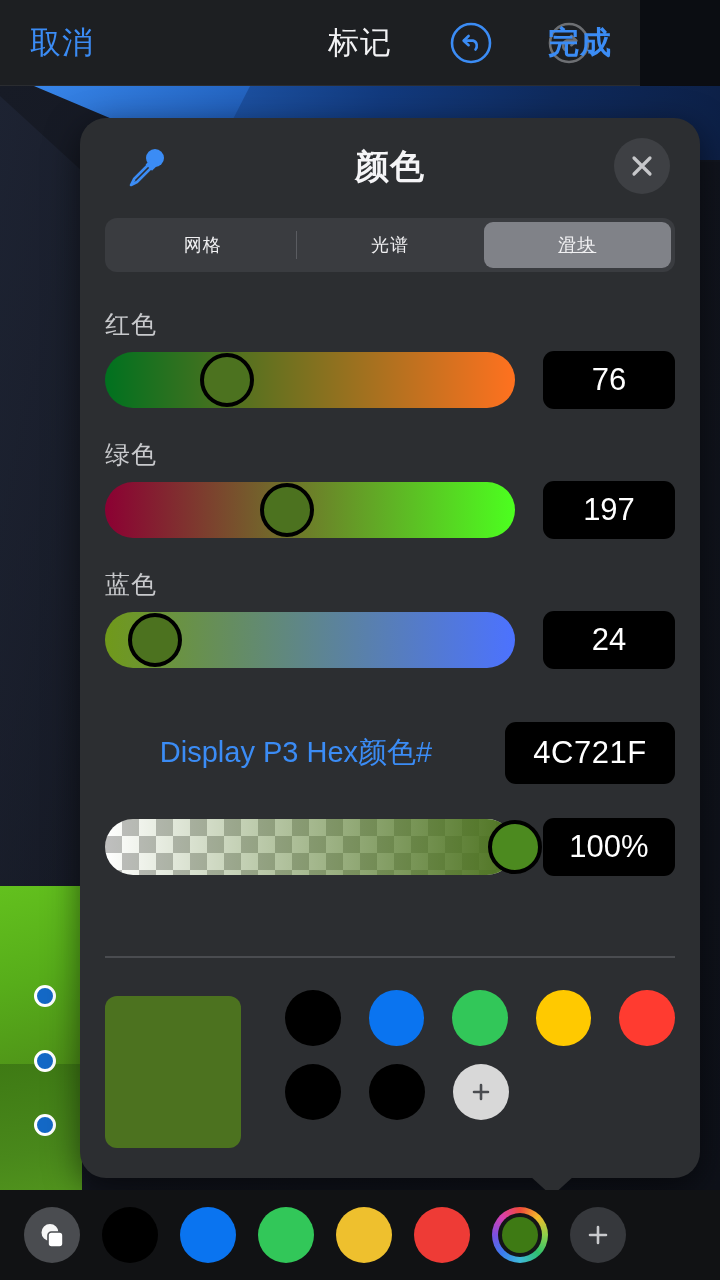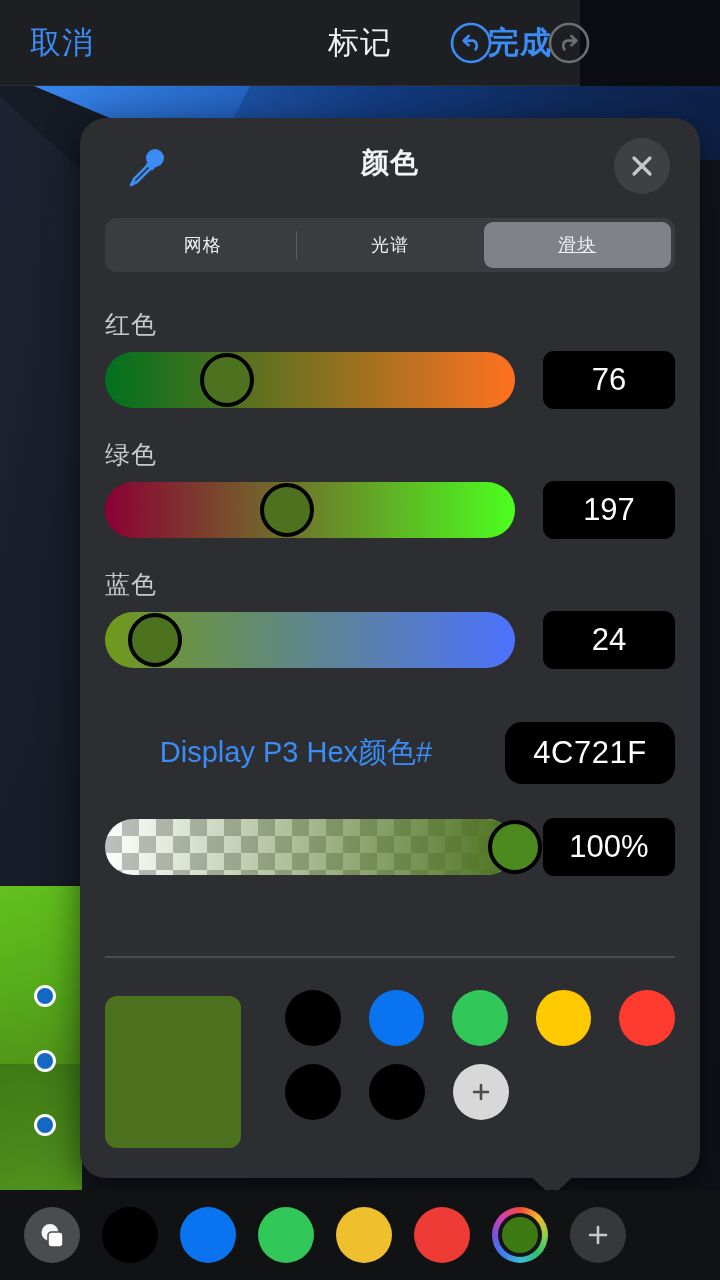--- a/index.html
+++ b/index.html
@@ -51,21 +51,21 @@
     position: absolute; left: 0; top: 178px; right: 0; bottom: 0;
     background: linear-gradient(170deg,#3e7a14 0%, #49881b 60%, #54981e 100%);
   }
   .handle {
     position: absolute; width: 22px; height: 22px; border-radius: 50%;
     background: #1469c7; border: 3px solid #ffffff; transform: translate(-50%,-50%);
   }
 
   
   .topbar {
-    position: absolute; left: 0; top: 0; width: 580px; height: 86px;
+    position: absolute; left: 0; top: 0; width: 640px; height: 86px;
     background: #1d1f22;
     border-bottom: 1px solid #2a2c30;
     display: flex; align-items: center;
   }
   .tb-cancel {
     position: absolute; left: 30px; top: 50%; transform: translateY(-50%);
     color: #3b8cf5; font-size: 31px; letter-spacing: 1px;
   }
   .tb-title {
     position: absolute; left: 328px; top: 50%; transform: translateY(-50%);
@@ -89,21 +89,21 @@
   .pop-arrow {
     position: absolute; left: 450px; bottom: -18px; width: 44px; height: 20px;
     background: #2c2e31;
     clip-path: polygon(0 0, 44px 0, 22px 20px);
   }
 
   .pop-head { position: relative; height: 100px; }
   .eyedropper { position: absolute; left: 42px; top: 26px; width: 48px; height: 48px; }
   .pop-title {
     position: absolute; left: 0; right: 0; top: 26px; text-align: center;
-    color: #f4f4f6; font-size: 28px; font-weight: bold; letter-spacing: 1px;
+    color: #f4f4f6; font-size: 34px; font-weight: bold; letter-spacing: 1px;
   }
   .close-btn {
     position: absolute; right: 30px; top: 20px; width: 56px; height: 56px;
     border-radius: 50%; background: #3e4044;
     display: flex; align-items: center; justify-content: center;
   }
 
   
   .seg {
     position: absolute; left: 25px; top: 100px; width: 570px; height: 54px;
@@ -146,21 +146,21 @@
   
   .hex-row {
     position: absolute; left: 25px; top: 604px; width: 570px; height: 62px;
     display: flex; align-items: center;
   }
   .hex-label {
     flex: 1; text-align: center; color: #3b8cf5; font-size: 29px;
     padding-right: 18px;
   }
   .hex-box {
-    width: 170px; height: 62px; background: #000; border-radius: 17px;
+    width: 170px; height: 62px; background: #000; border-radius: 11px;
     display: flex; align-items: center; justify-content: center;
     color: #fff; font-size: 31px; letter-spacing: .5px;
   }
 
   
   .checker {
     position: absolute; inset: 0; border-radius: 28px;
     background-image:
       linear-gradient(45deg,#bfbfbf 25%, transparent 25%, transparent 75%, #bfbfbf 75%),
       linear-gradient(45deg,#bfbfbf 25%, transparent 25%, transparent 75%, #bfbfbf 75%);

